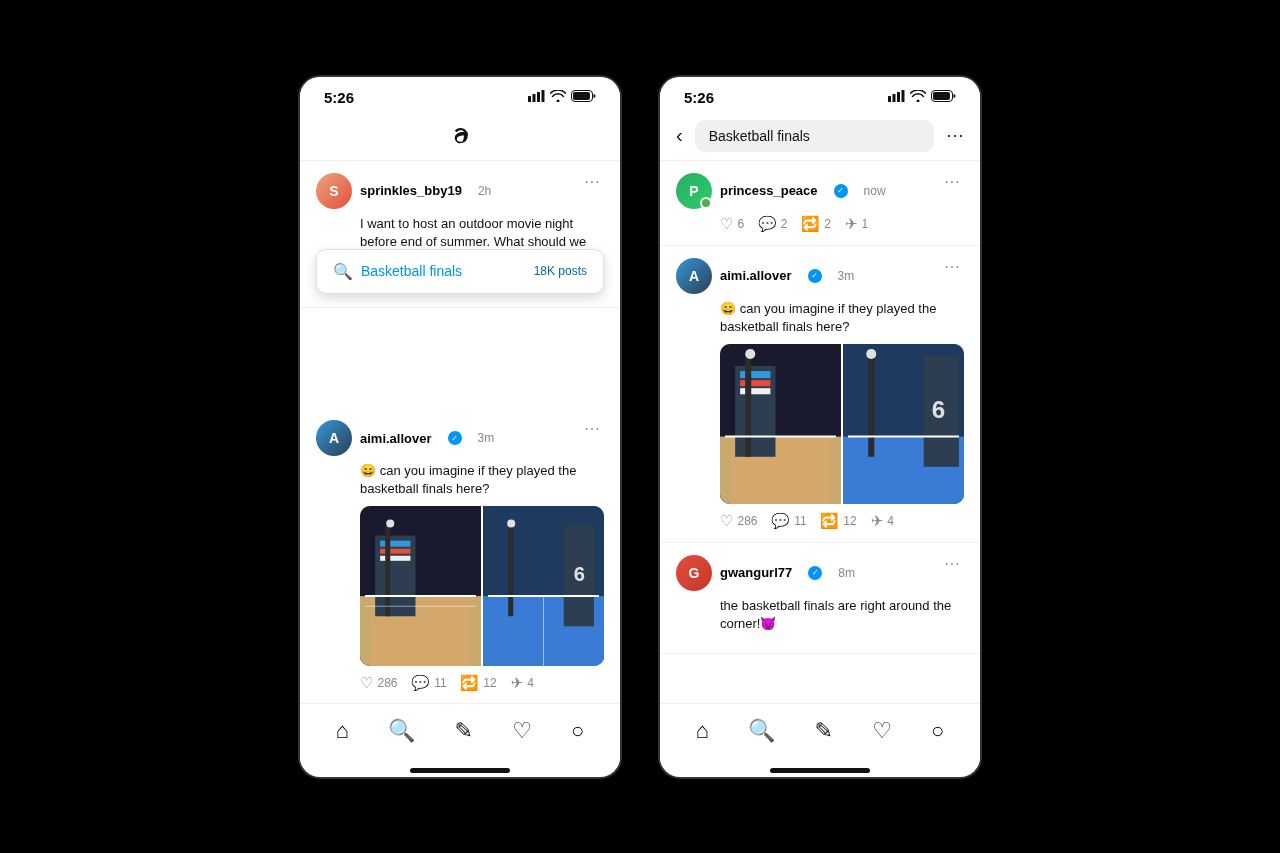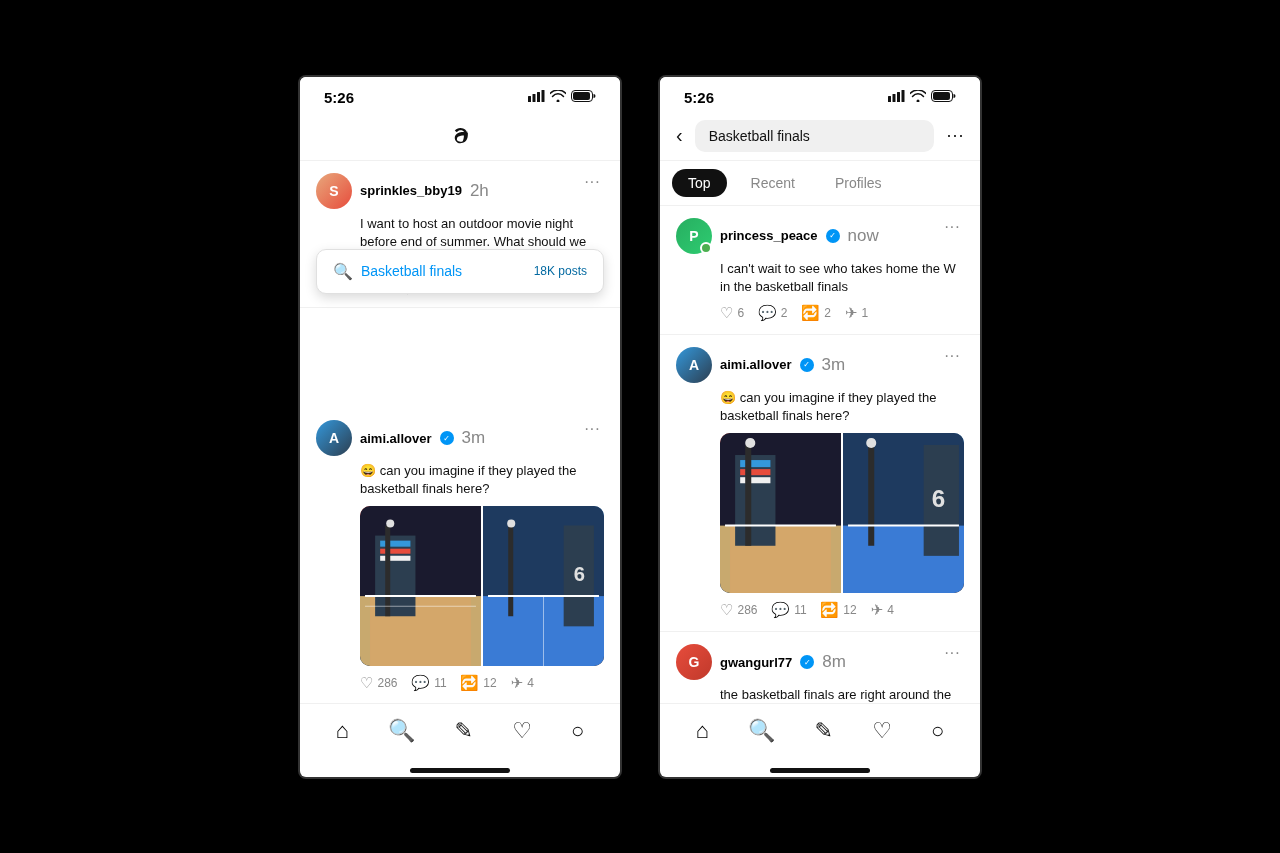--- a/index.html
+++ b/index.html
@@ -16,21 +16,21 @@
     .phones-container {
       display: flex;
       gap: 40px;
       align-items: center;
       justify-content: center;
     }
     .phone {
       width: 320px;
       height: 700px;
       background: #fff;
-      border-radius: 6px;
+      border-radius: 20px;
       box-shadow: 0 0 0 2px #333;
       overflow: hidden;
       position: relative;
       display: flex;
       flex-direction: column;
     }
     .phone-status-bar {
       display: flex;
       justify-content: space-between;
       align-items: center;
@@ -100,28 +100,28 @@
       color: #fff;
     }
     .avatar-sprinkles { background: linear-gradient(135deg, #e8a87c, #e74c3c); }
     .avatar-aimi { background: linear-gradient(135deg, #3498db, #2c3e50); }
     .avatar-princess { background: linear-gradient(135deg, #27ae60, #2ecc71); }
     .avatar-gwang { background: linear-gradient(135deg, #e74c3c, #c0392b); }
     .avatar-aimi2 { background: linear-gradient(135deg, #3498db, #2c3e50); }
     .post-username-row {
       display: flex;
       align-items: center;
-      gap: 8px;
+      gap: 16px;
     }
     .post-username {
       font-weight: 600;
       font-size: 13px;
     }
     .post-time {
-      font-size: 17px;
+      font-size: 12px;
       color: #888;
     }
     .verified-badge {
       width: 14px;
       height: 14px;
       background: #0095f6;
       border-radius: 50%;
       display: inline-flex;
       align-items: center;
       justify-content: center;
@@ -494,46 +494,40 @@
         </span>
       </div>
     </div>
 
     <div class="search-header">
       <span class="back-btn">‹</span>
       <div class="search-bar">Basketball finals</div>
       <span class="options-btn">···</span>
     </div>
 
-    <div class="search-tabs">
-      <div class="tab active">Top</div>
-      <div class="tab inactive">Recent</div>
-      <div class="tab inactive">Profiles</div>
-    </div>
 
     <div class="results-feed">
 
       <div class="post">
         <div class="post-header">
           <div class="post-user-info">
             <div style="position:relative; display:inline-block;">
               <div class="avatar avatar-princess">P</div>
               <span style="position:absolute;bottom:0;right:0;width:12px;height:12px;background:#4caf50;border-radius:50%;border:2px solid #fff;"></span>
             </div>
             <div>
               <div class="post-username-row">
                 <span class="post-username">princess_peace</span>
                 <span class="verified-badge">✓</span>
                 <span class="post-time">now</span>
               </div>
             </div>
           </div>
           <span class="more-btn">···</span>
         </div>
-        <div class="post-text">I can't wait to see who takes home the W in the basketball finals</div>
         <div class="post-actions">
           <div class="action-btn">
             <span class="action-icon">♡</span>
             <span>6</span>
           </div>
           <div class="action-btn">
             <span class="action-icon">💬</span>
             <span>2</span>
           </div>
           <div class="action-btn">

